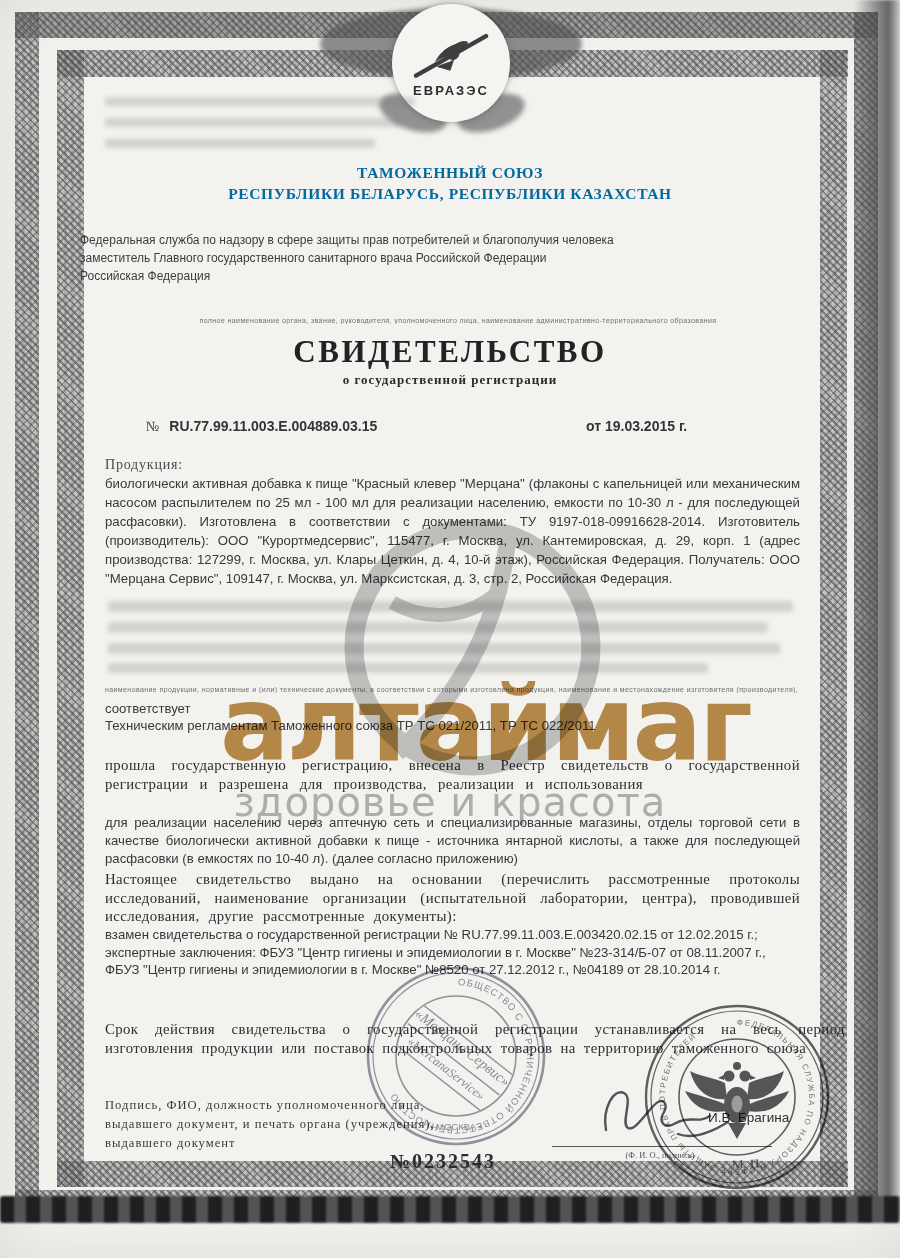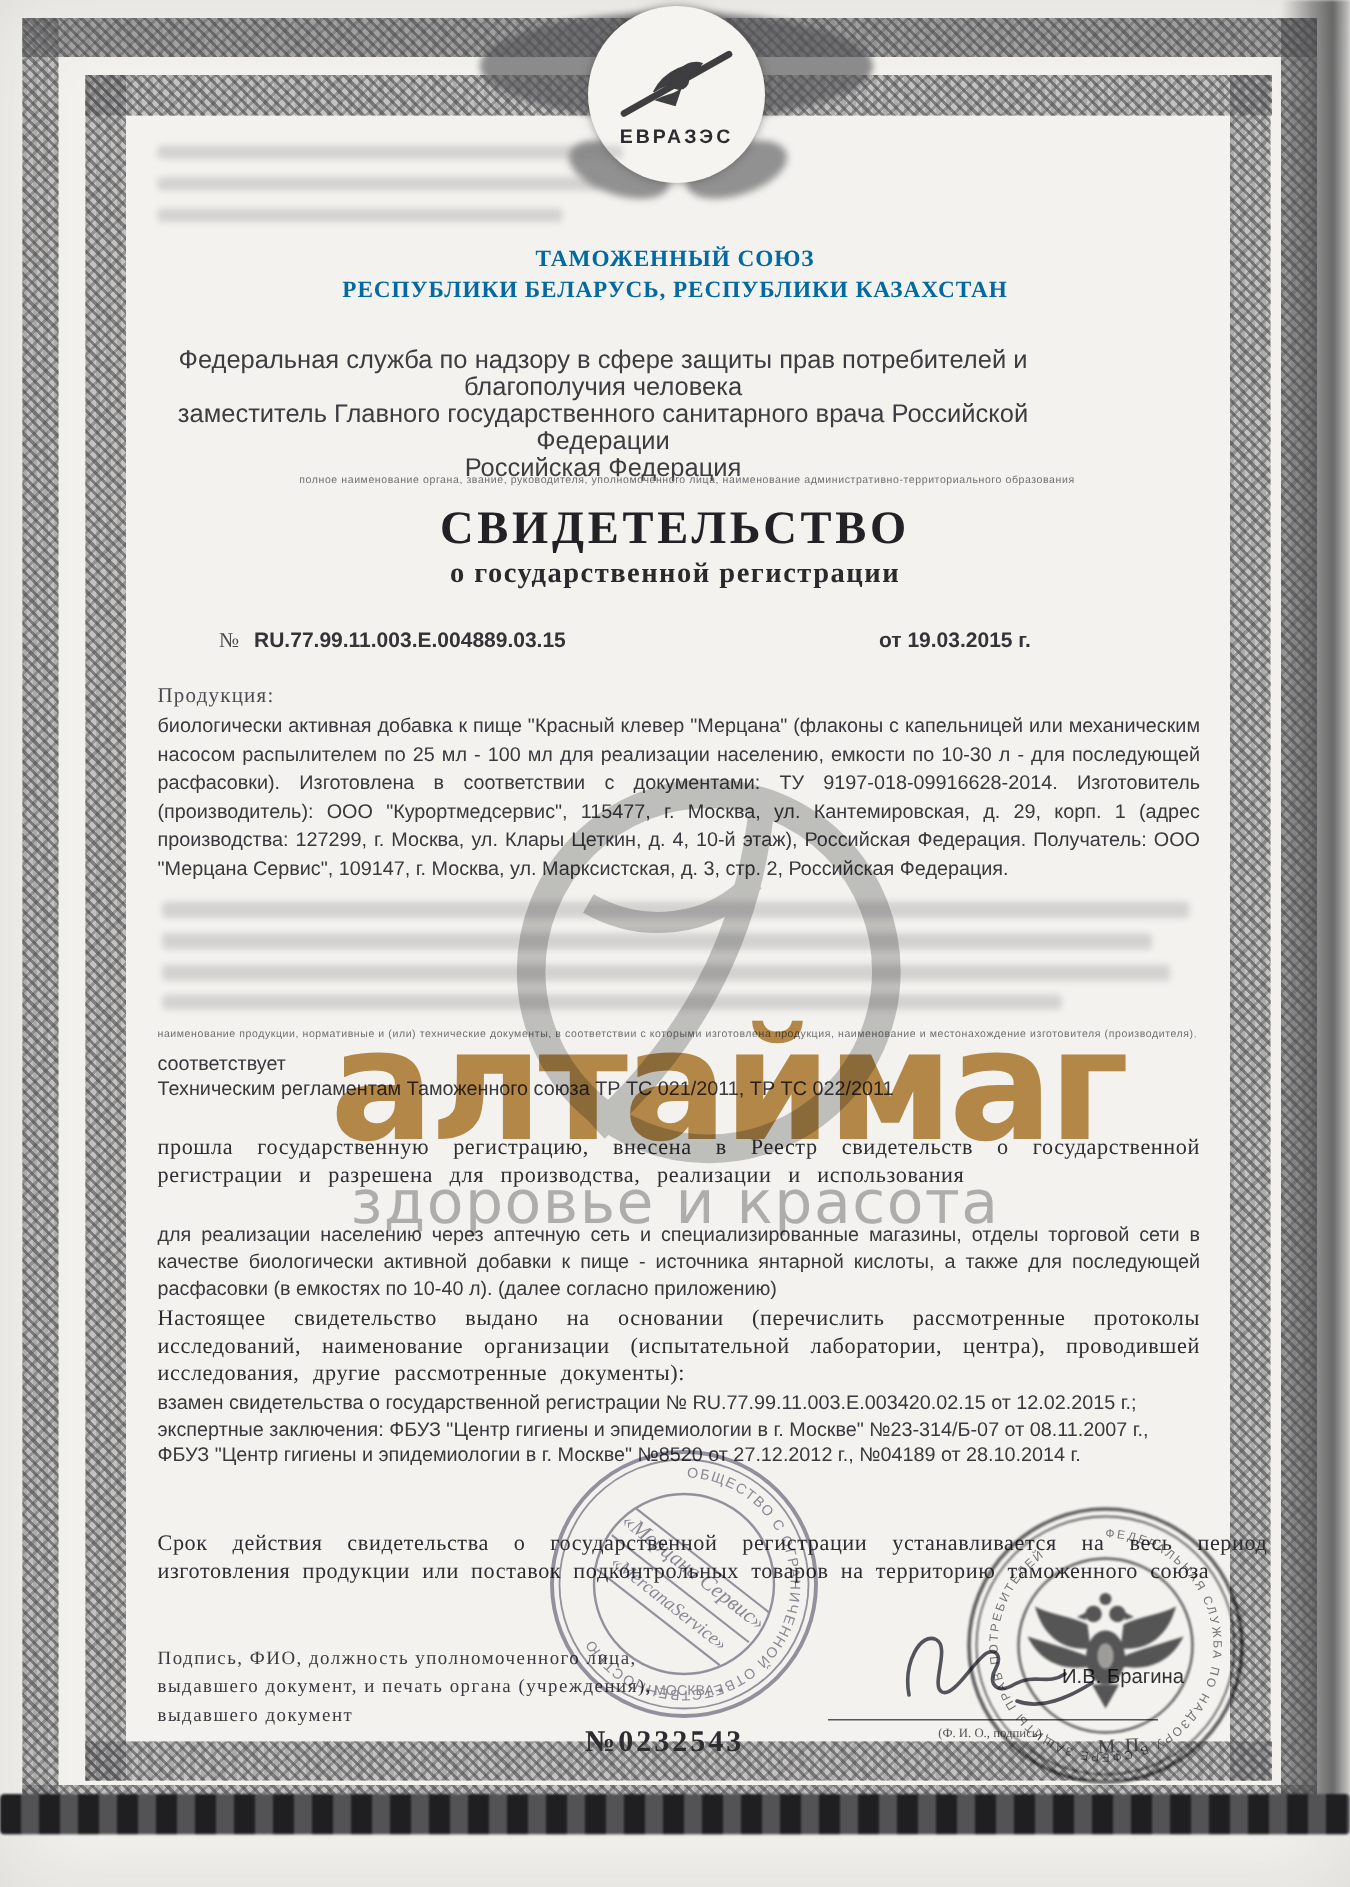--- a/index.html
+++ b/index.html
@@ -28,28 +28,28 @@
         background:rgba(85,85,88,.65);filter:blur(2px);}
   .logo-wing{position:absolute;width:70px;height:34px;background:rgba(80,80,84,.6);filter:blur(2.5px);border-radius:50%;}
   .logo-circle{position:absolute;left:392px;top:4px;width:118px;height:118px;border-radius:50%;
         background:#f5f4f0;display:flex;flex-direction:column;align-items:center;justify-content:center;
         box-shadow:0 0 6px rgba(60,60,60,.5);}
   .logo-text{font-family:"Liberation Sans",sans-serif;font-weight:bold;font-size:13px;letter-spacing:2px;
         color:#2c2c30;filter:blur(.4px);margin-top:2px;}
   
   .hdr{position:absolute;left:90px;width:720px;text-align:center;font-weight:bold;
         font-size:15.5px;letter-spacing:.6px;color:#0369a1;filter:blur(.3px);line-height:21px;}
-  .sub-hdr{position:absolute;left:80px;width:644px;text-align:center;
-        font-family:"Liberation Sans",sans-serif;font-size:17px;color:#3c3c41;filter:blur(.3px);line-height:18px;}
+  .sub-hdr{position:absolute;left:80px;width:644px;
+        font-family:"Liberation Sans",sans-serif;font-size:12px;color:#3c3c41;filter:blur(.3px);line-height:18px;}
   .tiny{position:absolute;font-family:"Liberation Sans",sans-serif;font-size:7px;color:#6e6e74;
         letter-spacing:.4px;filter:blur(.45px);white-space:nowrap;overflow:hidden;}
   .doc-title{position:absolute;left:90px;width:720px;text-align:center;font-weight:bold;
         font-size:31px;letter-spacing:2.5px;color:#222226;filter:blur(.35px);}
   .doc-subtitle{position:absolute;left:90px;width:720px;text-align:center;font-weight:bold;
-        font-size:19px;letter-spacing:1px;color:#2a2a2e;filter:blur(.3px);}
+        font-size:13px;letter-spacing:1px;color:#2a2a2e;filter:blur(.3px);}
   .reg-row{position:absolute;left:105px;top:418px;width:700px;font-family:"Liberation Sans",sans-serif;
         font-size:14px;font-weight:600;color:#333338;filter:blur(.25px);margin-left:41px;}
   .reg-no-label{font-family:"Liberation Serif",serif;font-weight:normal;color:#47474d;margin-right:10px;}
   .reg-date{position:absolute;left:440px;top:0;}
   .para{position:absolute;left:105px;width:695px;filter:blur(.28px);}
   .sans-para{font-family:"Liberation Sans",sans-serif;font-size:13.2px;line-height:19px;color:#38383d;text-align:justify;}
   .serif-para{font-family:"Liberation Serif",serif;font-size:14.8px;line-height:18.5px;color:#2d2d32;
         text-align:justify;word-spacing:7px;letter-spacing:.4px;}
   .label{position:absolute;left:105px;font-size:14px;letter-spacing:.8px;color:#4a4a51;filter:blur(.35px);}
   

